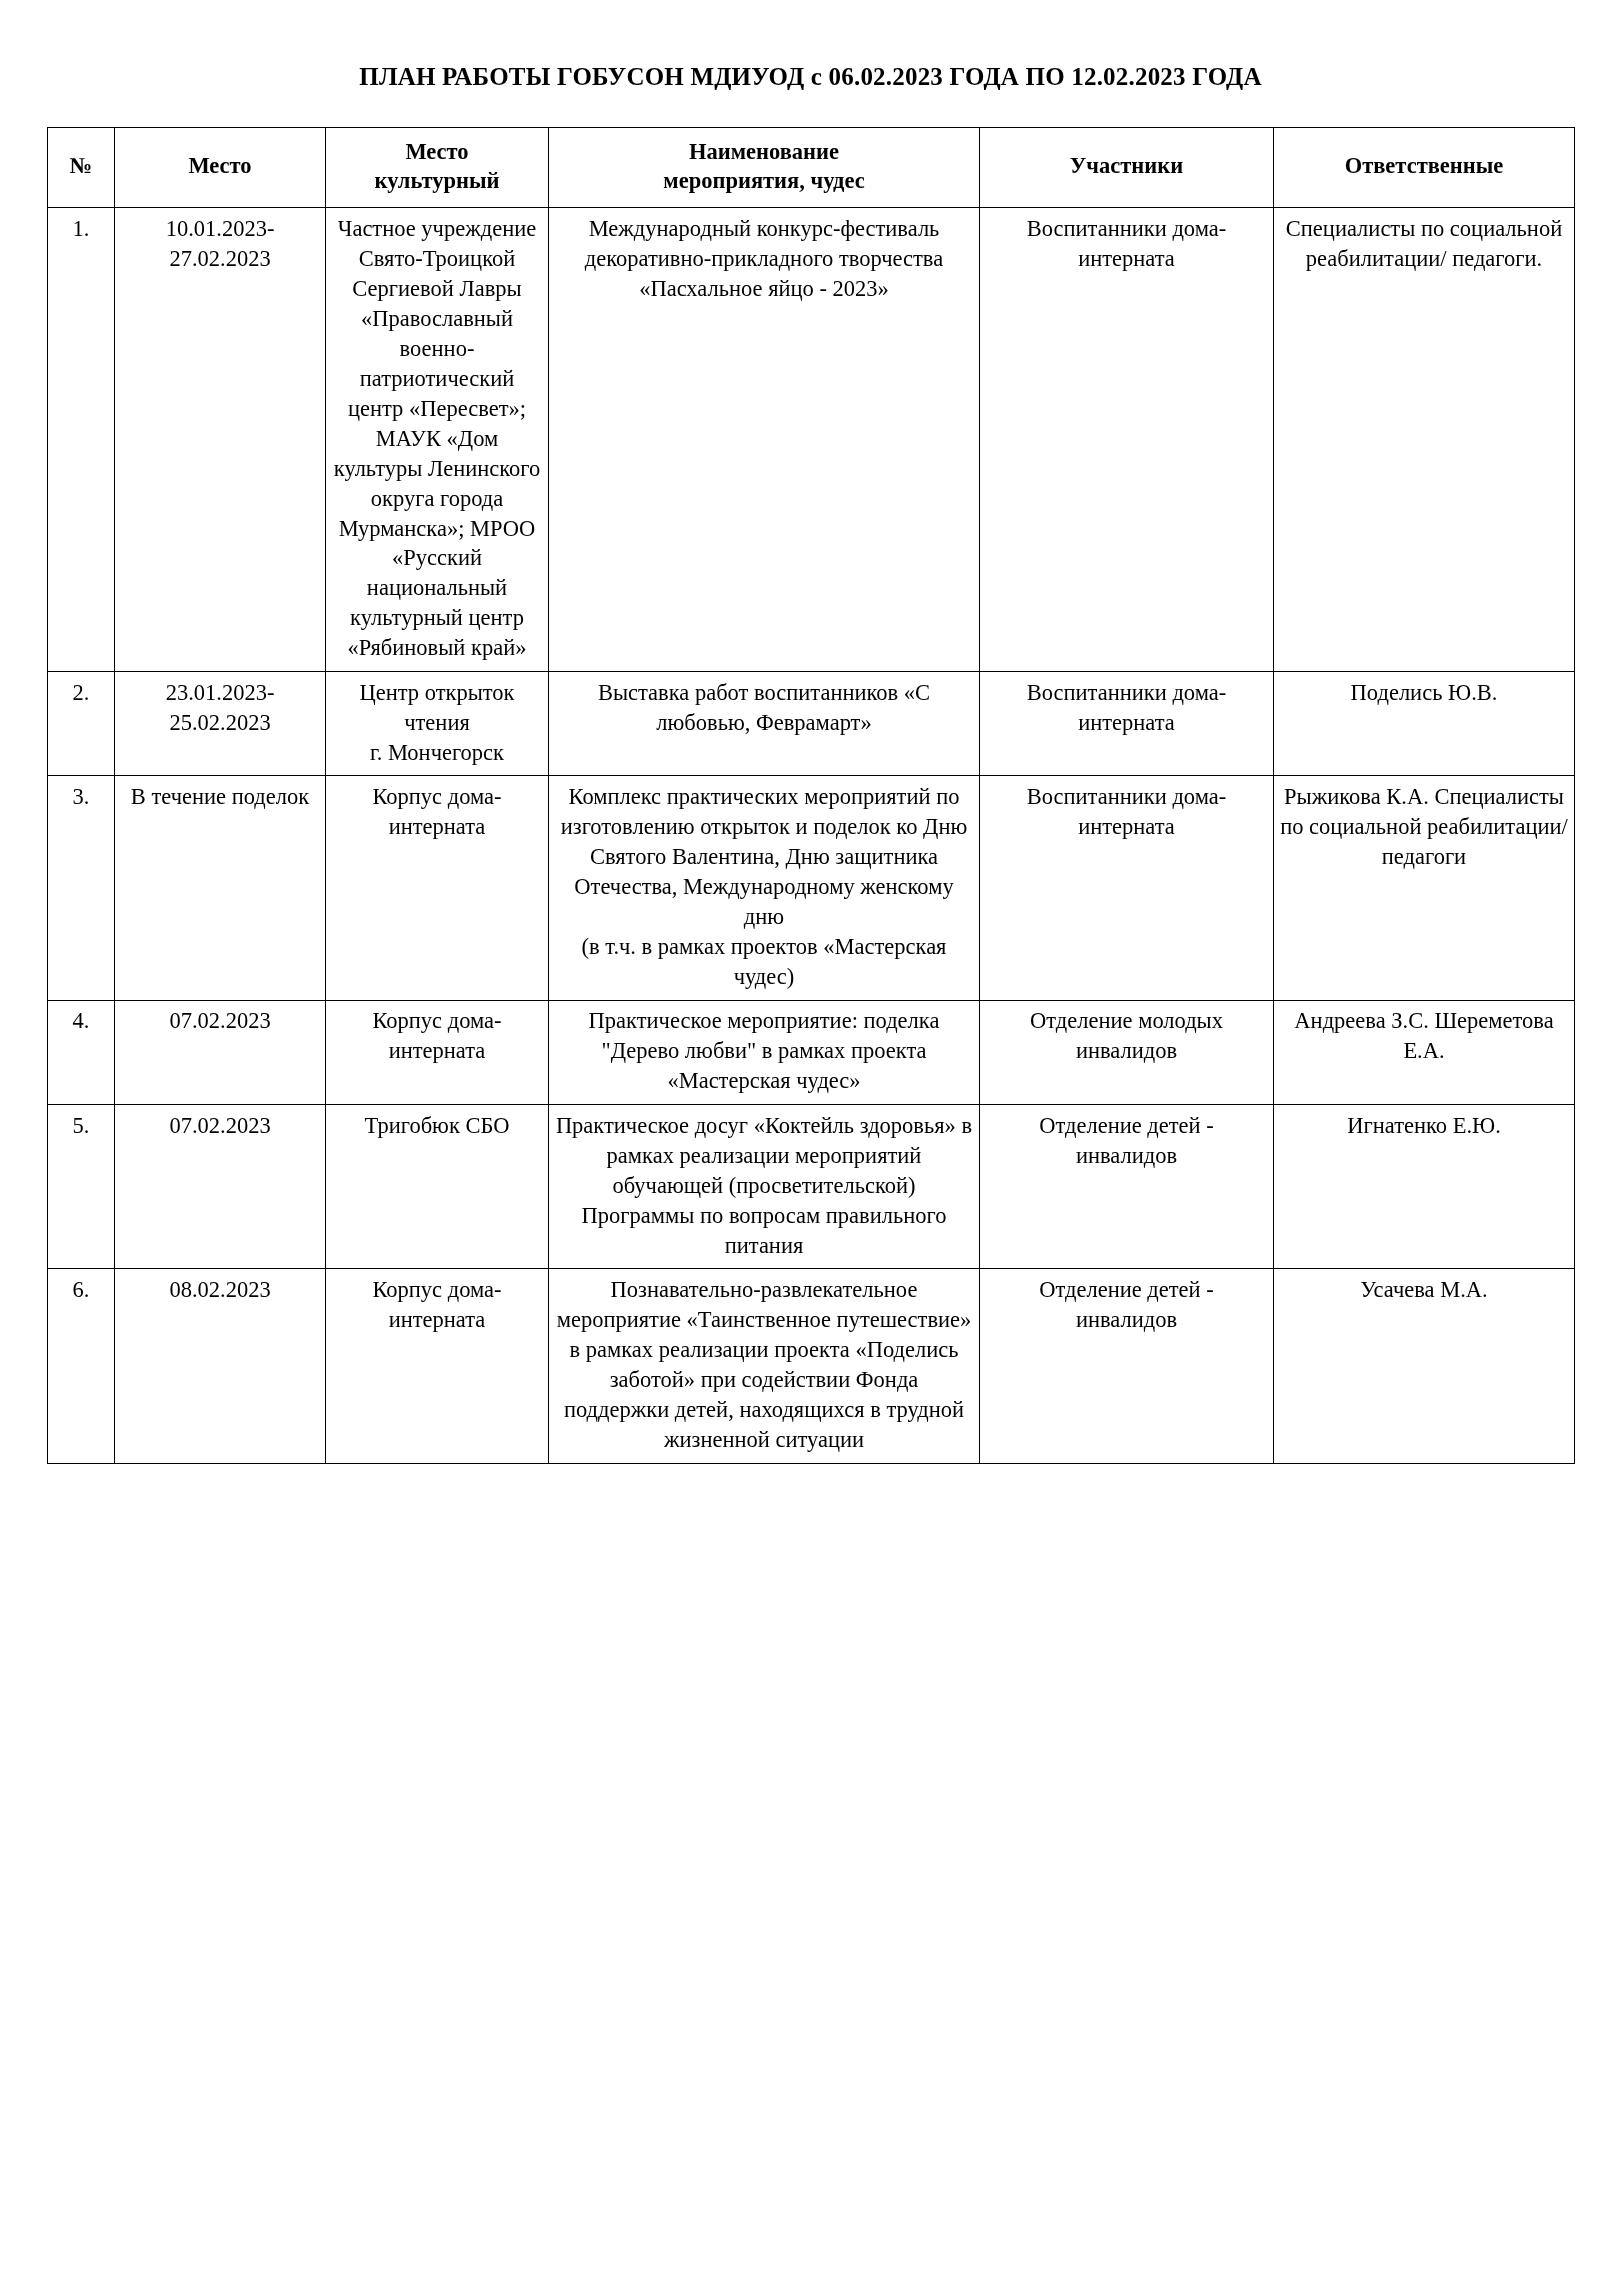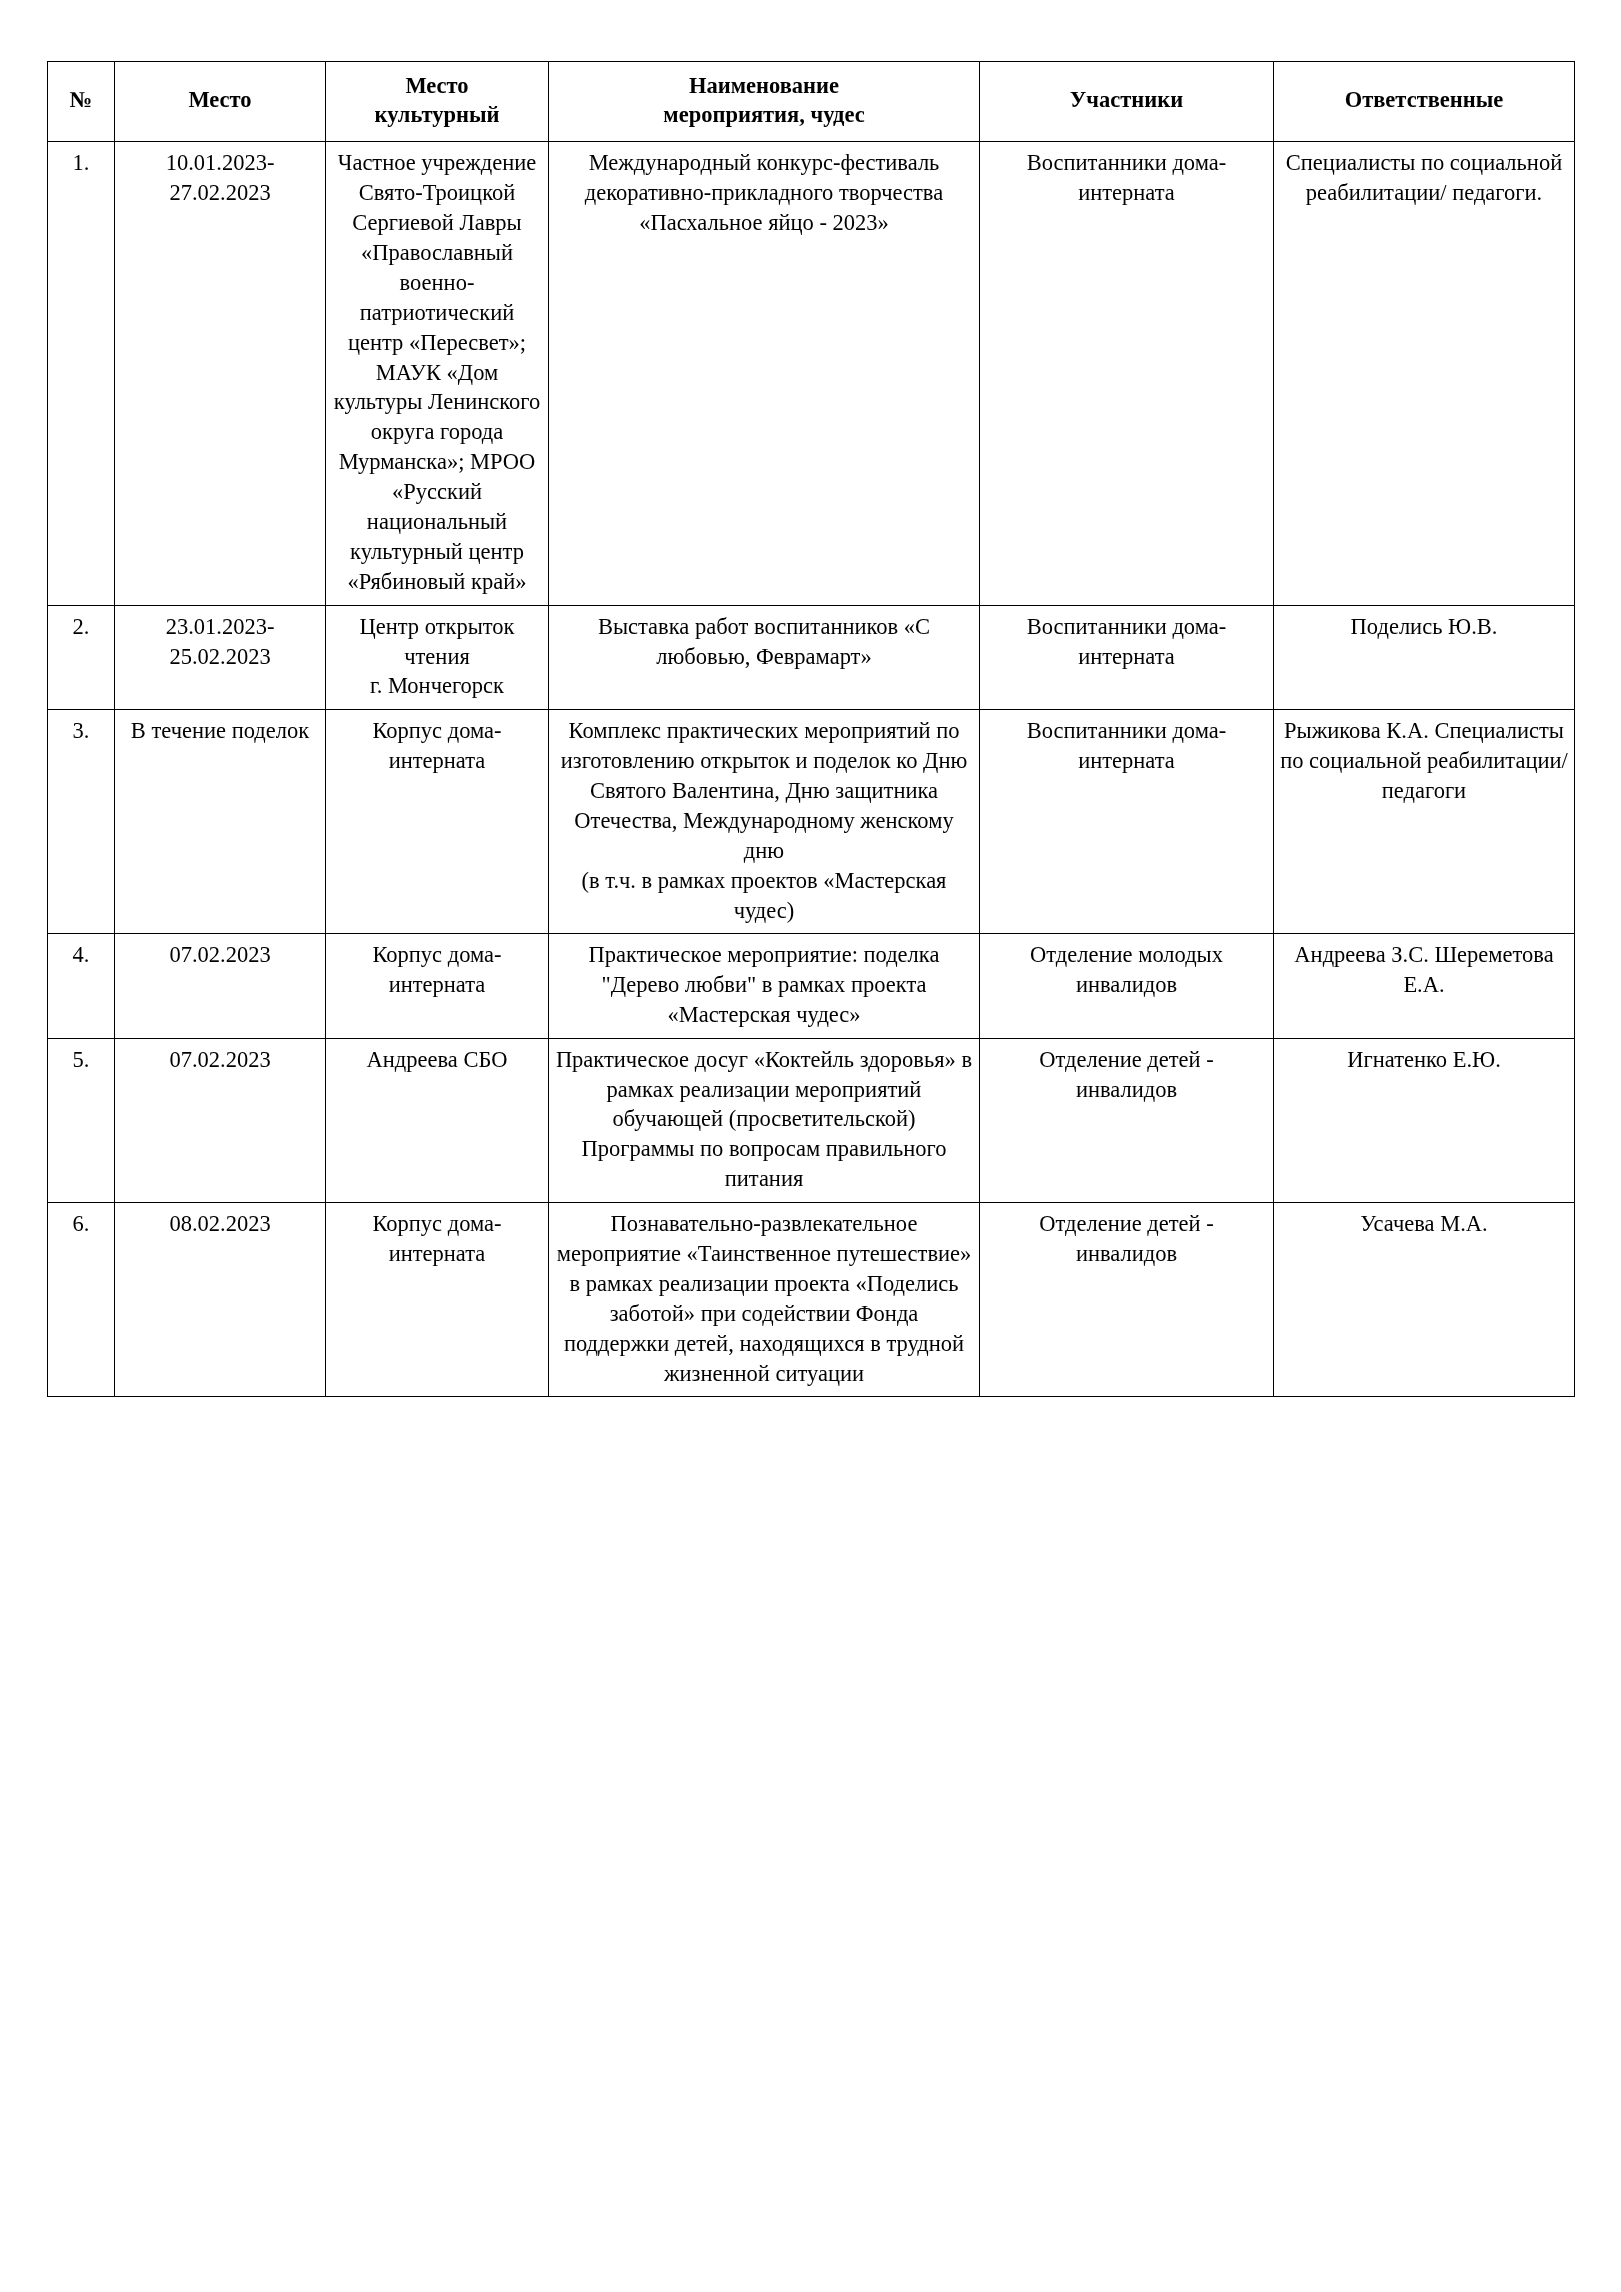--- a/index.html
+++ b/index.html
@@ -56,20 +56,21 @@
   col.c-resp  { width: 301px; }
 
   td.num { text-align: center; }
   .nowrap-cell { white-space: pre-line; }
 </style>
 </head>
 <body>
 
 <div class="page">
 
+  <div class="doc-title">ПЛАН РАБОТЫ ГОБУСОН МДИУОД с 06.02.2023 ГОДА ПО 12.02.2023 ГОДА</div>
 
   <table class="plan">
     <colgroup>
       <col class="c-num">
       <col class="c-date">
       <col class="c-place">
       <col class="c-name">
       <col class="c-part">
       <col class="c-resp">
     </colgroup>
@@ -118,21 +119,21 @@
         <td class="num nowrap-cell">4.</td>
         <td class="nowrap-cell">07.02.2023</td>
         <td class="nowrap-cell">Корпус дома-интерната</td>
         <td class="nowrap-cell">Практическое мероприятие: поделка "Дерево любви" в рамках проекта «Мастерская чудес»</td>
         <td class="nowrap-cell">Отделение молодых инвалидов</td>
         <td class="nowrap-cell">Андреева З.С. Шереметова Е.А.</td>
       </tr>
       <tr>
         <td class="num nowrap-cell">5.</td>
         <td class="nowrap-cell">07.02.2023</td>
-        <td class="nowrap-cell">Андреева СБО</td>
+        <td class="nowrap-cell">Тригобюк СБО</td>
         <td class="nowrap-cell">Практическое досуг «Коктейль здоровья» в рамках реализации мероприятий обучающей (просветительской) Программы по вопросам правильного питания</td>
         <td class="nowrap-cell">Отделение детей - инвалидов</td>
         <td class="nowrap-cell">Игнатенко Е.Ю.</td>
       </tr>
       <tr>
         <td class="num nowrap-cell">6.</td>
         <td class="nowrap-cell">08.02.2023</td>
         <td class="nowrap-cell">Корпус дома-интерната</td>
         <td class="nowrap-cell">Познавательно-развлекательное мероприятие «Таинственное путешествие» в рамках реализации проекта «Поделись заботой» при содействии Фонда поддержки детей, находящихся в трудной жизненной ситуации</td>
         <td class="nowrap-cell">Отделение детей - инвалидов</td>

